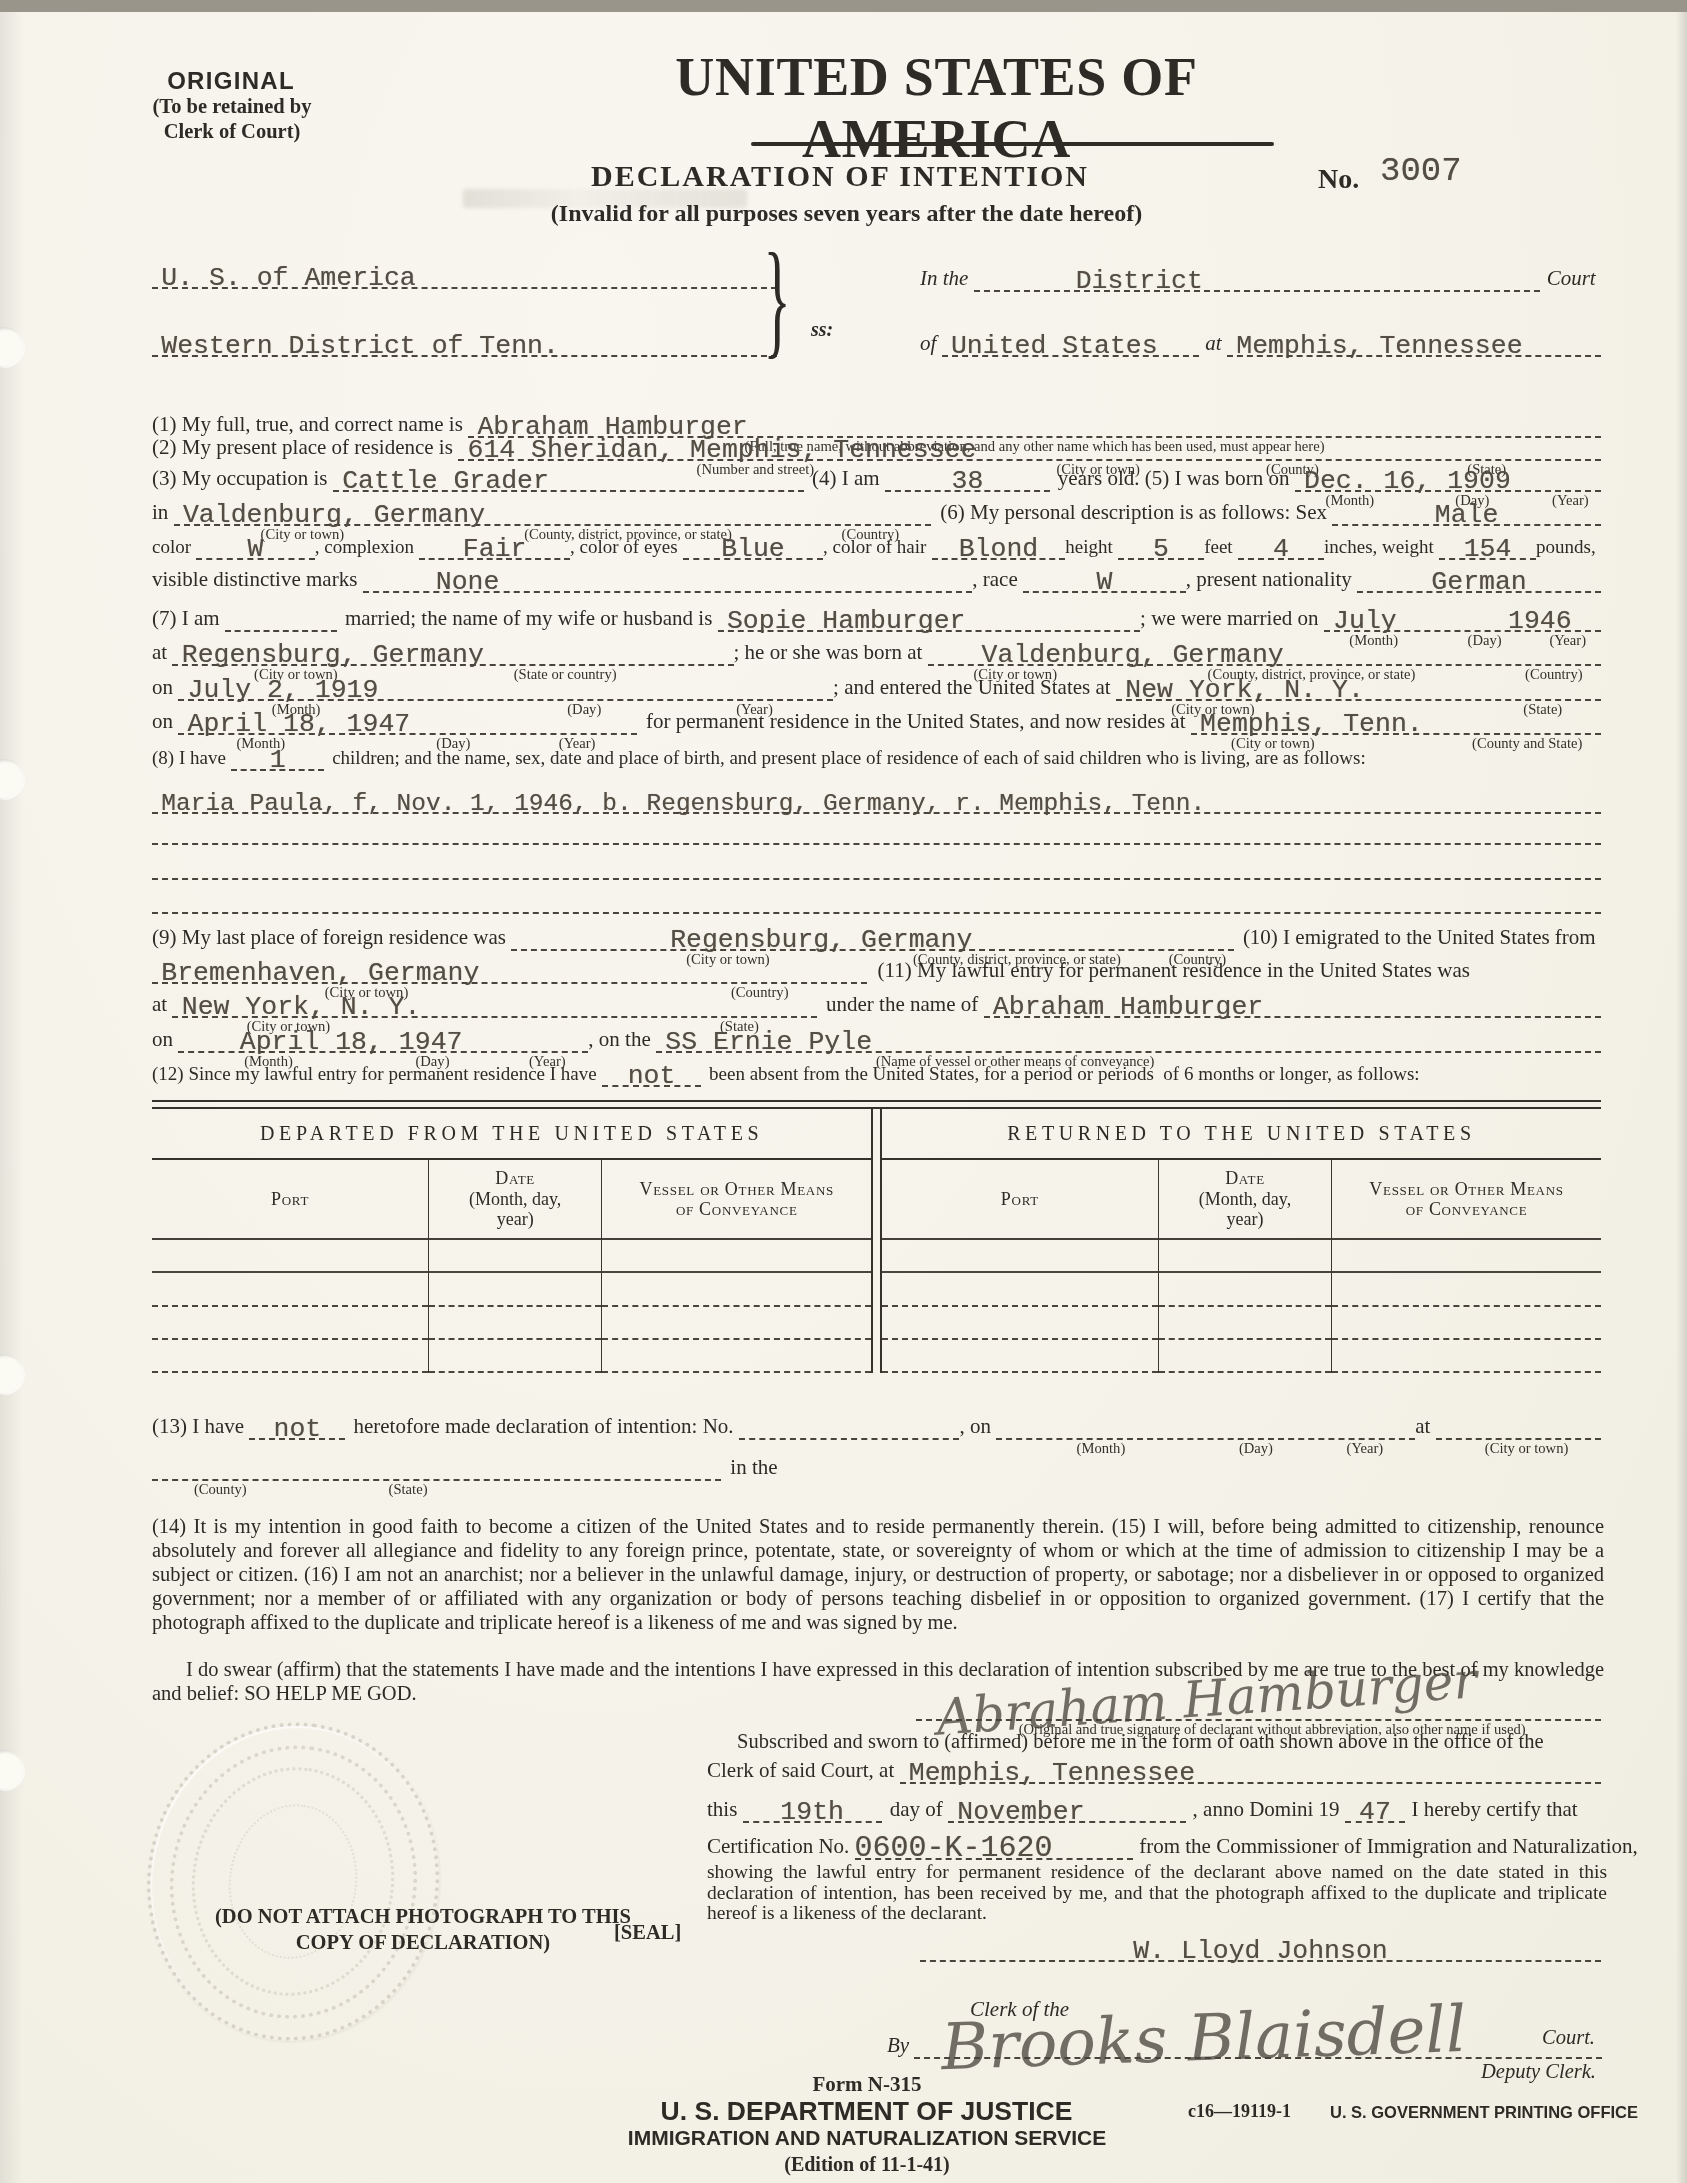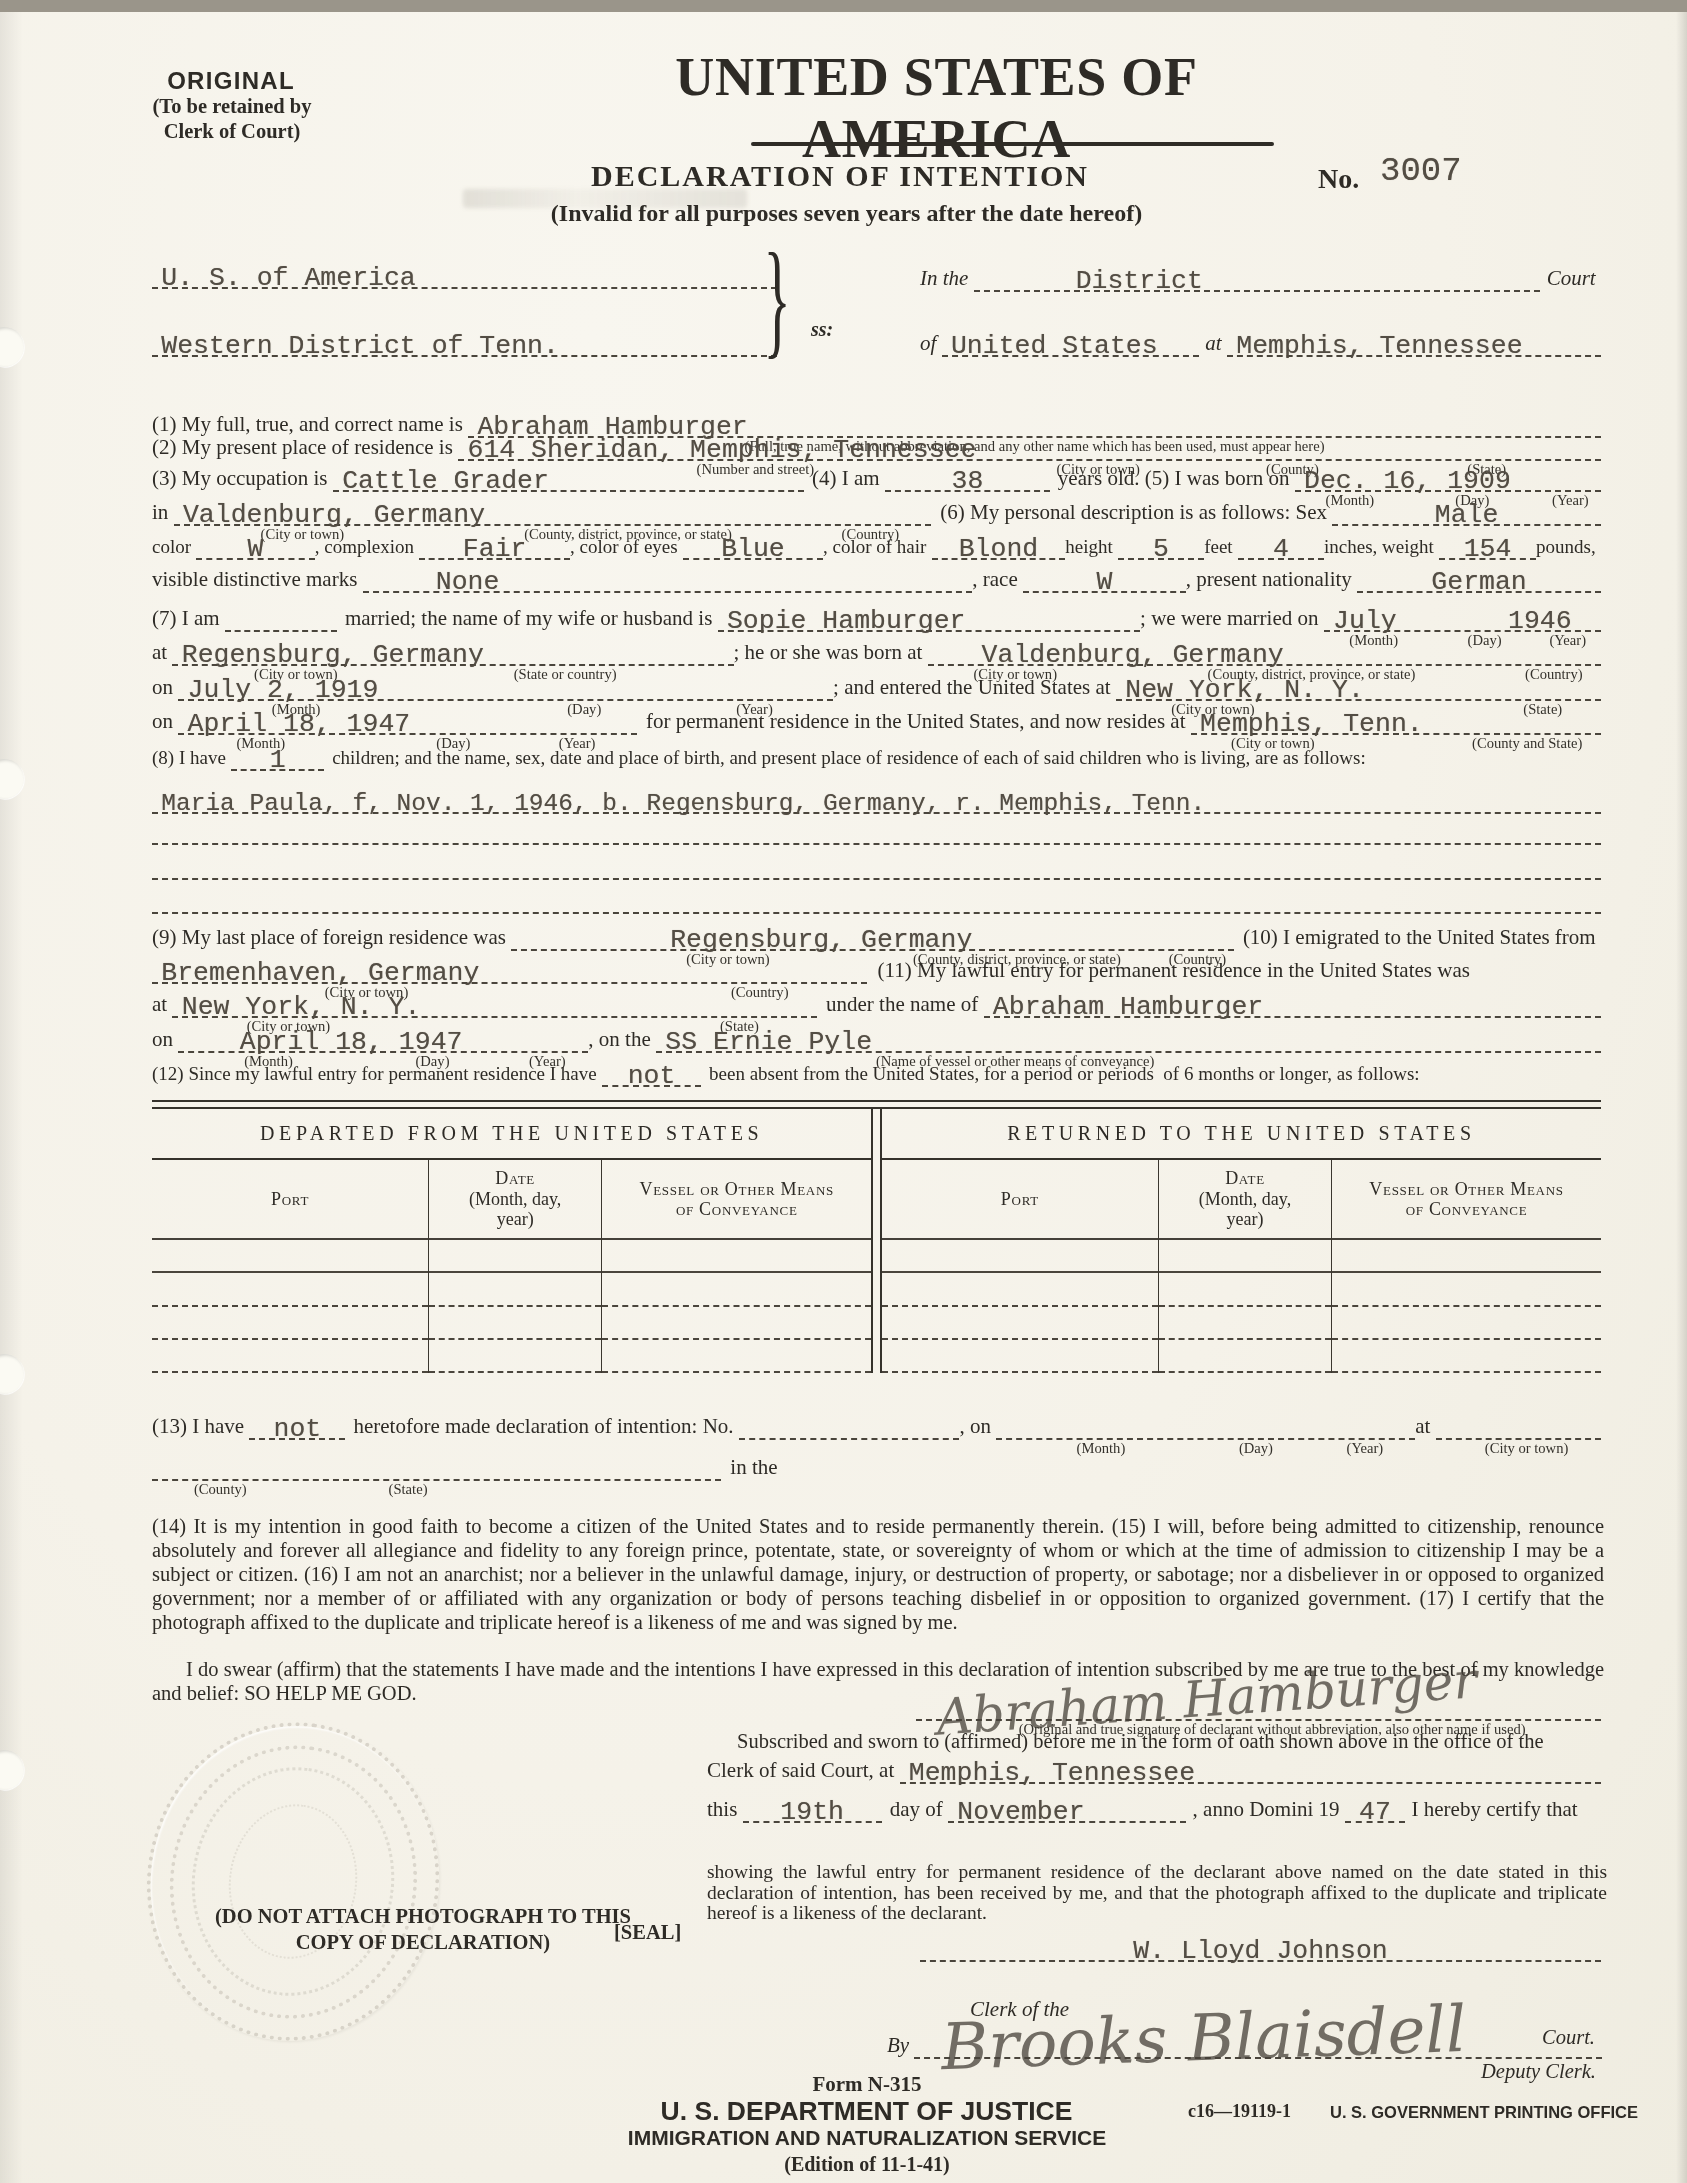--- a/index.html
+++ b/index.html
@@ -476,20 +476,27 @@
     <span class="lbl" style="padding-left:8px;">day of</span>
     <span class="blank" style="flex:0 0 238px;">
       <span class="typed">November</span>
     </span>
     <span class="lbl" style="padding-left:6.6px;">, anno Domini 19</span>
     <span class="blank" style="flex:0 0 60px;">
       <span class="typed c">47</span>
     </span>
     <span class="lbl" style="padding-left:6.6px;">I hereby certify that</span>
   </div>
+  <div class="line" style="left:707px;top:1815px;width:894px;">
+    <span class="lbl">Certification No.</span>
+    <span class="blank" style="flex:0 0 278px;">
+      <span class="typed" style="left:0;font-size:30px;">0600-K-1620</span>
+    </span>
+    <span class="lbl" style="padding-left:6.6px;">from the Commissioner of Immigration and Naturalization,</span>
+  </div>
   <div class="para" style="left:707px;top:1850px;width:900px;font-size:19.5px;line-height:20.5px;">showing the lawful entry for permanent residence of the declarant above named on the date stated in this declaration of intention, has been received by me, and that the photograph affixed to the duplicate and triplicate hereof is a likeness of the declarant.</div>
 
   <div class="seal">
     <div class="r2"></div>
     <div class="r3"></div>
     <div class="r4"></div>
   </div>
   <div class="abs ctr b" style="left:198px;top:1893px;width:450px;font-size:20.5px;z-index:2;">(DO NOT ATTACH PHOTOGRAPH TO THIS</div>
   <div class="abs ctr b" style="left:198px;top:1919px;width:450px;font-size:20.5px;z-index:2;">COPY OF DECLARATION)</div>
   <div class="abs b" style="left:614px;top:1909px;font-size:20.5px;z-index:2;">[SEAL]</div>

